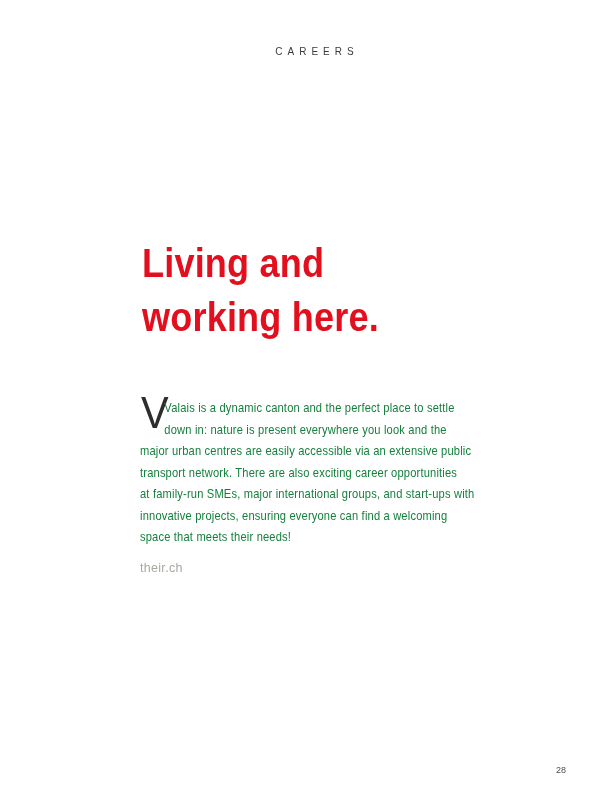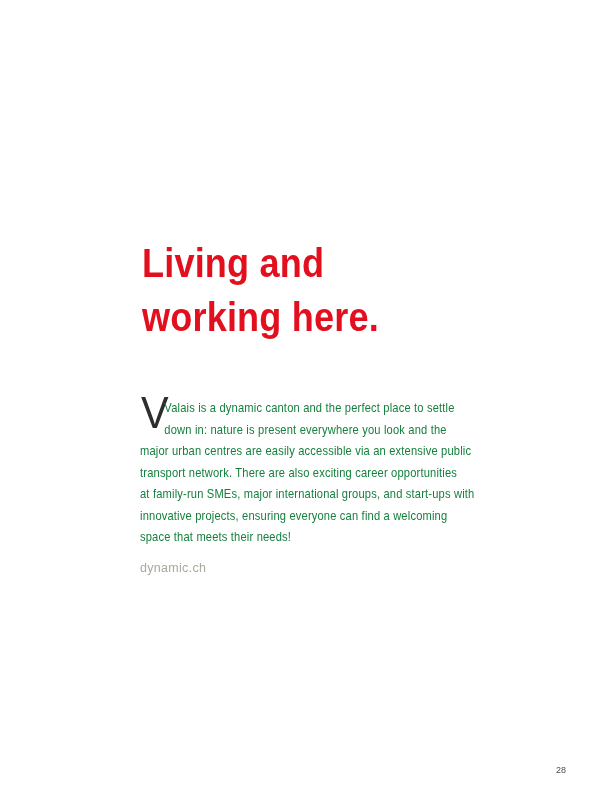--- a/index.html
+++ b/index.html
@@ -84,35 +84,36 @@
     left: 556px;
     font-size: 9px;
     color: #4c4c4c;
   }
 </style>
 </head>
 <body>
 
 <div class="page">
 
+  <div class="kicker">CAREERS</div>
 
   <h1 class="title">
     <span class="title-line">Living and</span>
     <span class="title-line">working here.</span>
   </h1>
 
   <div class="dropcap">V</div>
 
   <div class="body-text">
     <span class="body-line indent">Valais is a dynamic canton and the perfect place to settle</span>
     <span class="body-line indent">down in: nature is present everywhere you look and the</span>
     <span class="body-line">major urban centres are easily accessible via an extensive public</span>
     <span class="body-line">transport network. There are also exciting career opportunities</span>
     <span class="body-line">at family-run SMEs, major international groups, and start-ups with</span>
     <span class="body-line">innovative projects, ensuring everyone can find a welcoming</span>
     <span class="body-line">space that meets their needs!</span>
   </div>
 
-  <div class="site-link">dynamic.ch</div>
+  <div class="site-link">their.ch</div>
 
   <div class="pagenum">28</div>
 
 </div>
 
 </body></html>

